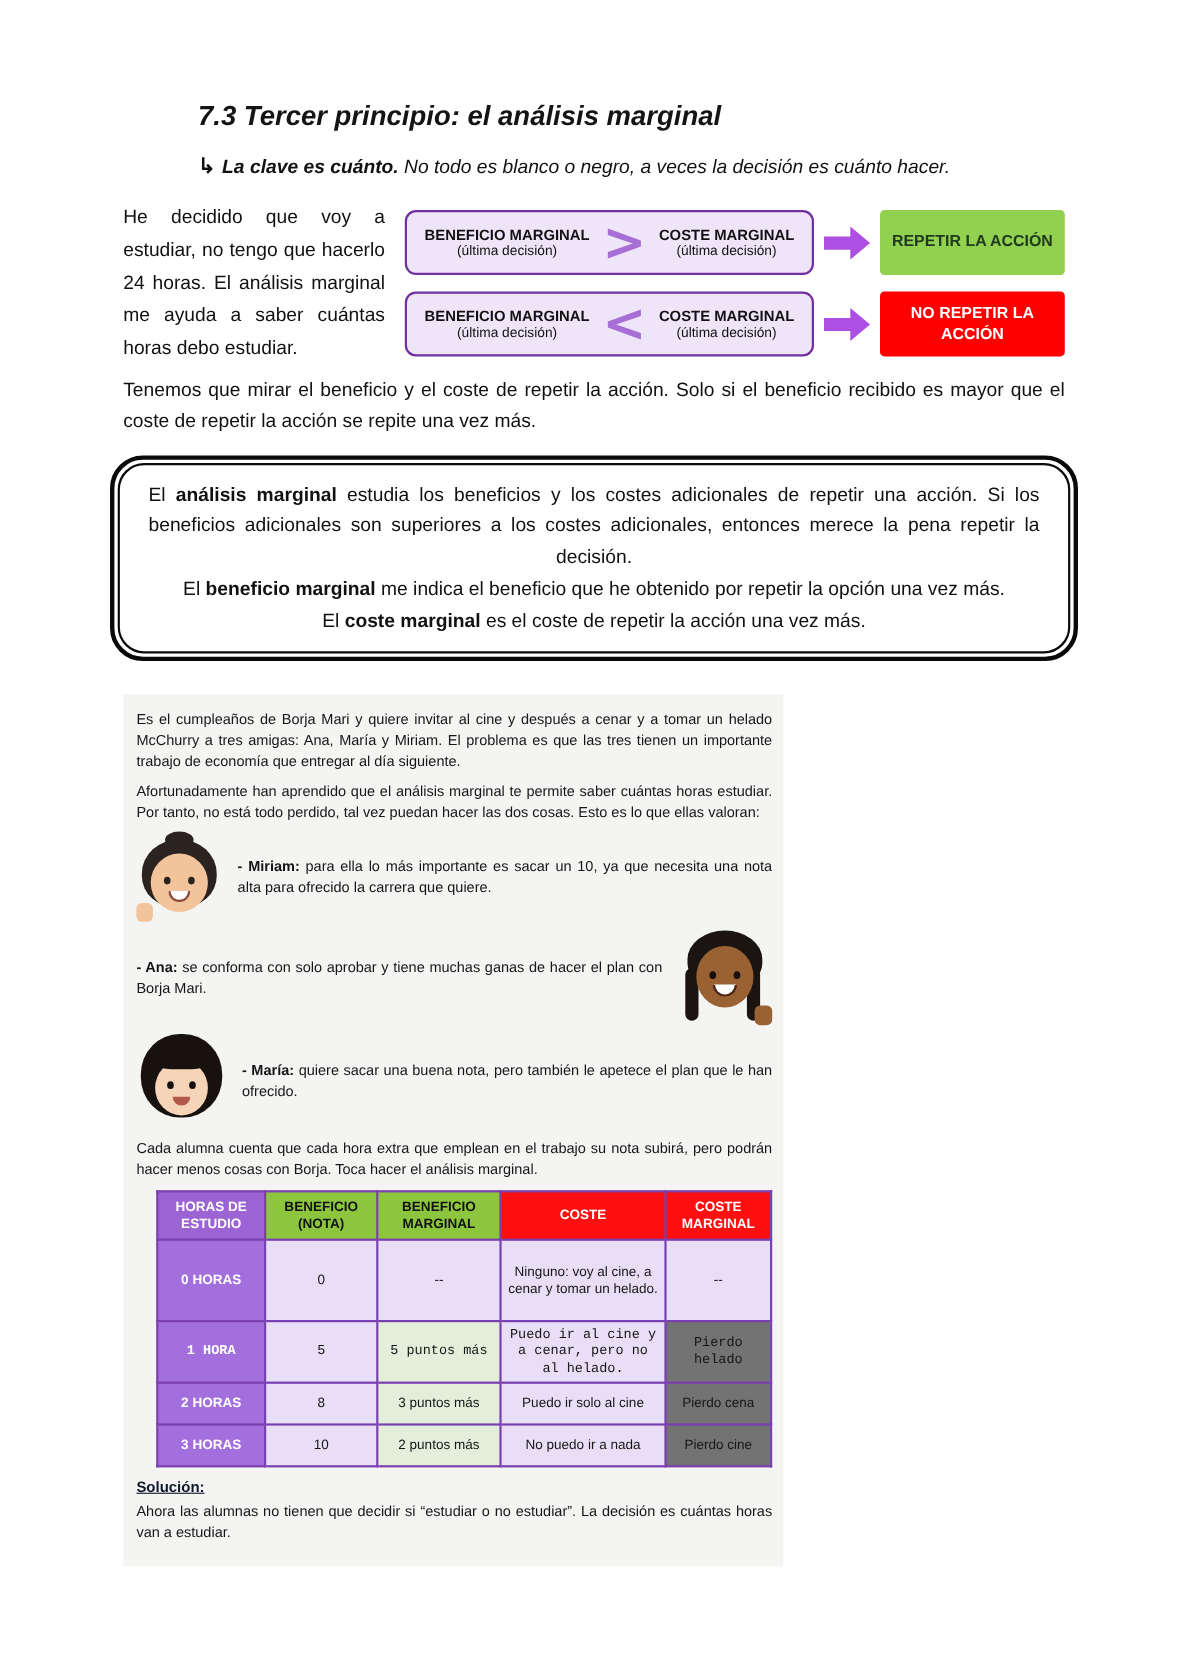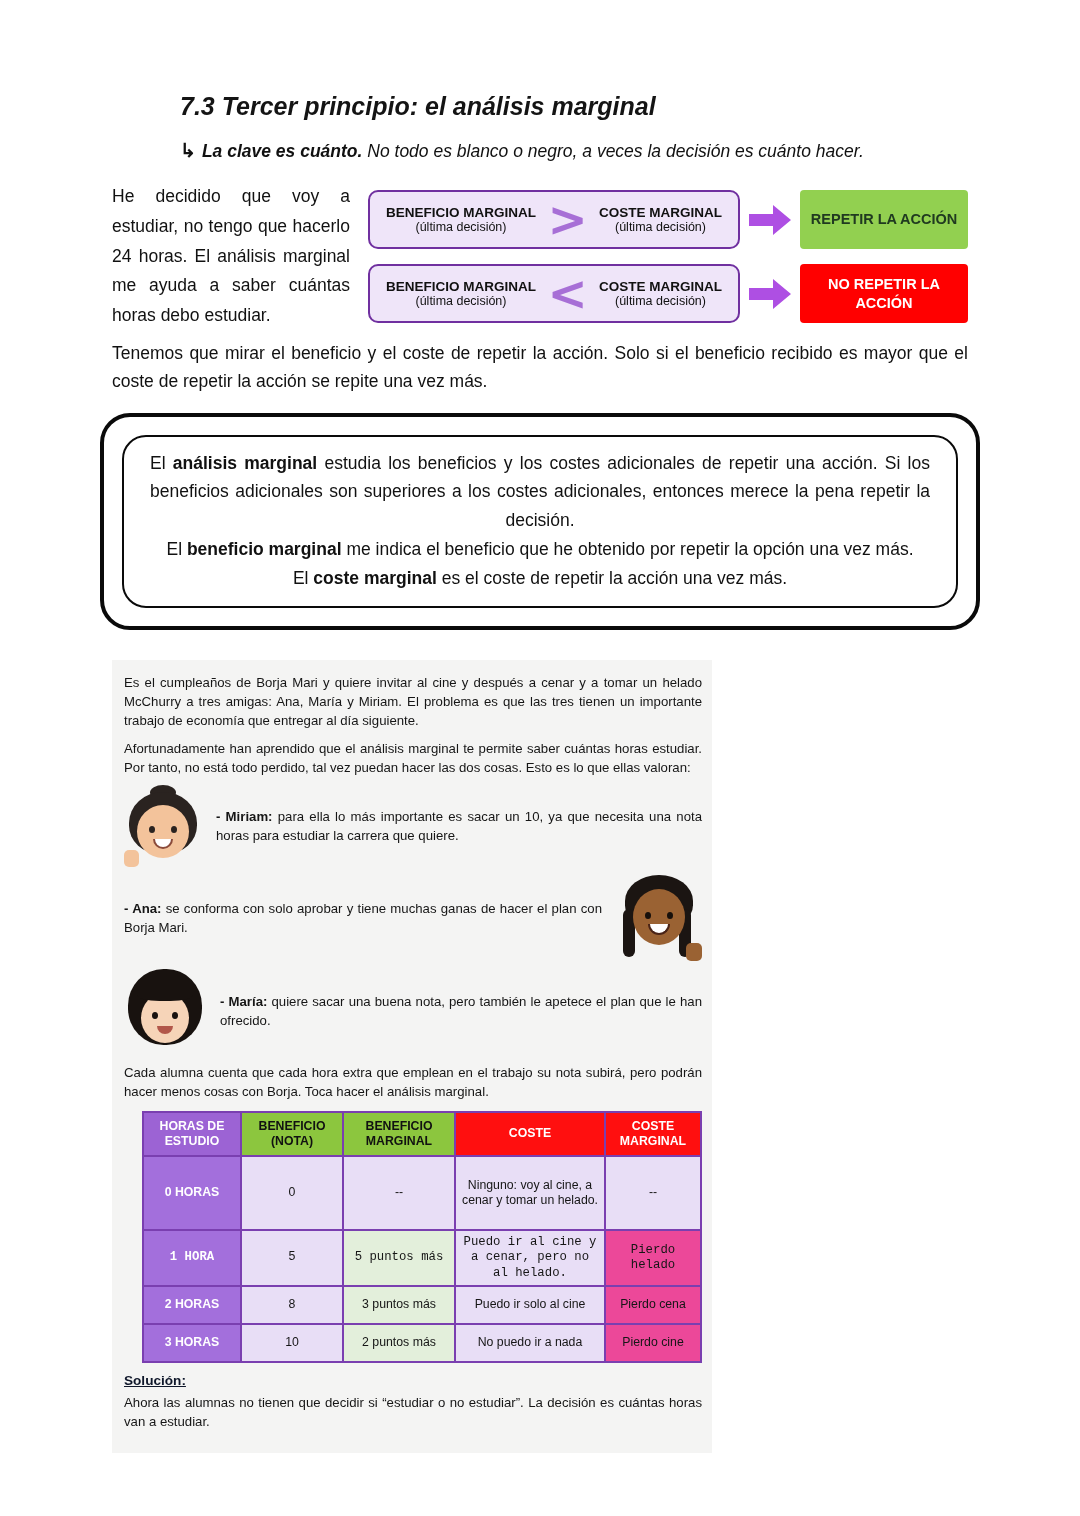--- a/index.html
+++ b/index.html
@@ -34,21 +34,21 @@
   .res-box {
     flex:1; height:59px; display:flex; align-items:center; justify-content:center;
     text-align:center; font-weight:bold; font-size:14.5px; border-radius:4px; padding:4px 10px; line-height:1.25;
   }
   .res-green { background:#92D050; color:#203A20; }
   .res-red { background:#FF0000; color:#ffffff; }
 
   .para { margin-top:8px; font-size:17.5px; line-height:1.6; text-align:justify; }
 
   
-  .defbox-outer { margin:18px -12px 0 -12px; border:4px solid #0a0a0a; border-radius:30px; padding:18px; }
+  .defbox-outer { margin:18px -12px 0 -12px; border:4px solid #0a0a0a; border-radius:30px; padding:3px; }
   .defbox-inner { border:2px solid #0a0a0a; border-radius:24px; padding:12px 26px 14px 26px; font-size:17.5px; line-height:1.64; }
   .defline { text-align:justify; text-align-last:center; }
 
   
   .exercise { margin-top:30px; width:600px; background:#F4F4F3; padding:13px 10px 14px 12px; font-size:13.2px; line-height:1.45; color:#161616; }
   .ex-para { text-align:justify; margin-bottom:8px; }
   .student-row { display:flex; align-items:center; gap:14px; margin:6px 0; }
   .student-text { text-align:justify; flex:1; }
   .student-text b { font-weight:bold; }
 
@@ -83,21 +83,21 @@
 
   
   .mtable { border-collapse:collapse; margin:10px 0 8px 18px; }
   .mtable th, .mtable td { border:2px solid #7A3FB0; text-align:center; vertical-align:middle; padding:3px 5px; font-size:12.3px; line-height:1.25; }
   th.h-purple { background:#9C63D4; color:#fff; font-weight:bold; }
   th.h-green  { background:#8CC63E; color:#111; font-weight:bold; }
   th.h-red    { background:#FF0F0F; color:#fff; font-weight:bold; }
   td.c-rowlabel { background:#A36FDC; color:#fff; font-weight:bold;margin-left:28px; }
   td.c-lav   { background:#E8DEF6; }
   td.c-green { background:#E3EFDB; }
-  td.c-pink  { background:#ec4899; }
+  td.c-pink  { background:#737373; }
   tr.r-head { height:44px; }
   tr.r-0 { height:74px; }
   tr.r-1 { height:56px;font-family:Liberation Mono, monospace; }
   tr.r-2 { height:38px;border-radius:14px; }
   tr.r-3 { height:38px; }
 
   .solution-label { font-weight:bold; text-decoration:underline; font-size:13.6px; margin:4px 0 2px 0; color:#0f172a; }
 </style>
 </head>
 <body>
@@ -173,21 +173,21 @@
       <div class="avatar av-miriam">
         <div class="bun"></div>
         <div class="hair"></div>
         <div class="face">
           <div class="eye e1"></div>
           <div class="eye e2"></div>
           <div class="mouth"></div>
         </div>
         <div class="thumb"></div>
       </div>
-      <p class="student-text"><b>- Miriam:</b><span> para ella lo más importante es sacar un 10, ya que necesita una nota horas para estudiar la carrera que quiere.</span></p>
+      <p class="student-text"><b>- Miriam:</b><span> para ella lo más importante es sacar un 10, ya que necesita una nota alta para ofrecido la carrera que quiere.</span></p>
     </div>
 
     <div class="student-row">
       <p class="student-text"><b>- Ana:</b><span> se conforma con solo aprobar y tiene muchas ganas de hacer el plan con Borja Mari.</span></p>
       <div class="avatar av-ana">
         <div class="hair"></div>
         <div class="braid b1"></div>
         <div class="braid b2"></div>
         <div class="face">
           <div class="eye e1"></div>

